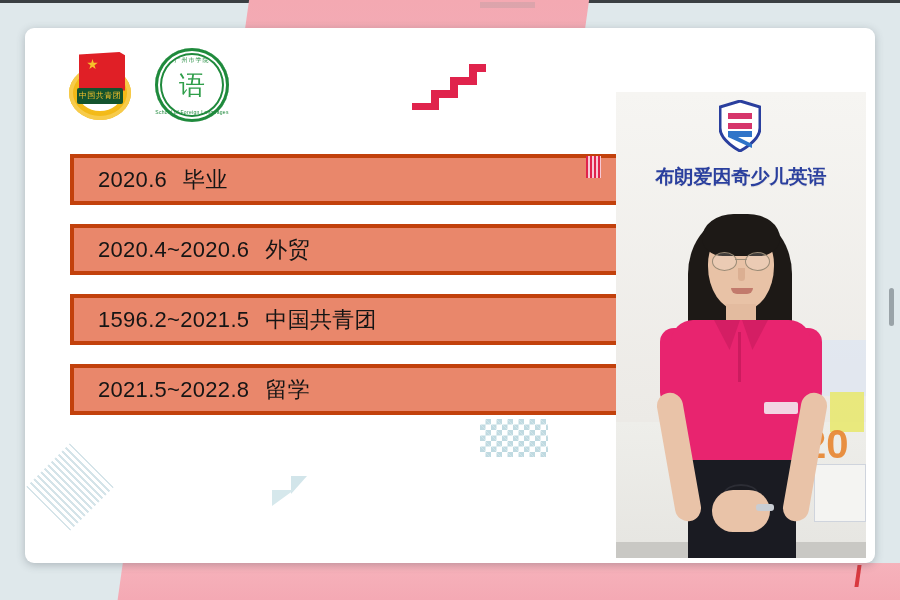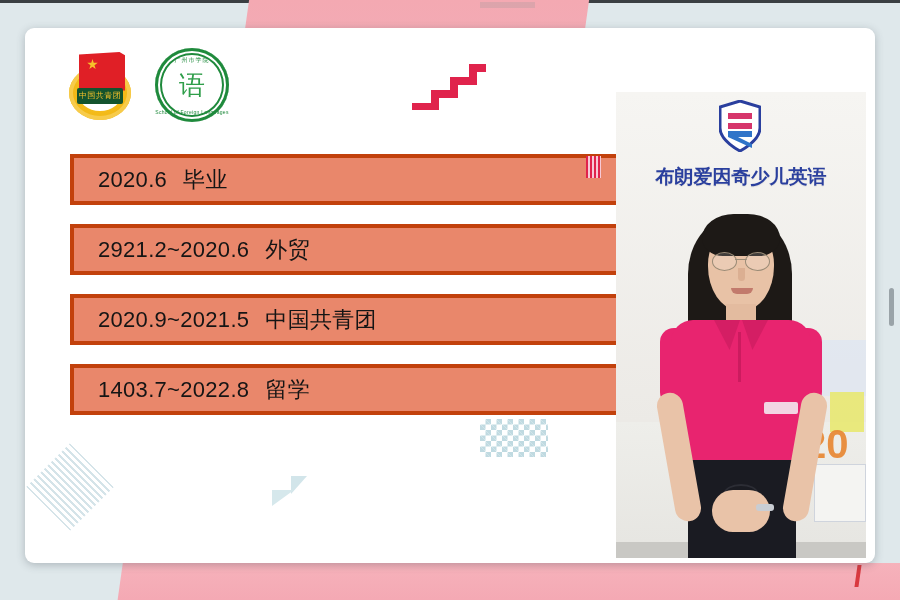--- a/index.html
+++ b/index.html
@@ -421,27 +421,27 @@
 
     <svg class="stairs" viewBox="0 0 78 56">
       <path d="M2 49 h19 v-13 h19 v-13 h19 v-13 h17 v8 h-9 v13 h-19 v13 h-19 v13 h-27 z" fill="#e0234c"></path>
     </svg>
 
     <div class="bars">
       <div class="bar">
         <span class="bar-text"><span class="period">2020.6</span><span>毕业</span></span>
       </div>
       <div class="bar">
-        <span class="bar-text"><span class="period">2921.2~2020.6</span><span>外贸</span></span>
+        <span class="bar-text"><span class="period">2020.4~2020.6</span><span>外贸</span></span>
       </div>
       <div class="bar">
-        <span class="bar-text"><span class="period">2020.9~2021.5</span><span>中国共青团</span></span>
+        <span class="bar-text"><span class="period">1596.2~2021.5</span><span>中国共青团</span></span>
       </div>
       <div class="bar">
-        <span class="bar-text"><span class="period">1403.7~2022.8</span><span>留学</span></span>
+        <span class="bar-text"><span class="period">2021.5~2022.8</span><span>留学</span></span>
       </div>
     </div>
 
     <div class="stripes"></div>
     <div class="checker"></div>
     <div class="diamond"></div>
     <div class="tri-a"></div>
     <div class="tri-b"></div>
 
     <div class="video">

